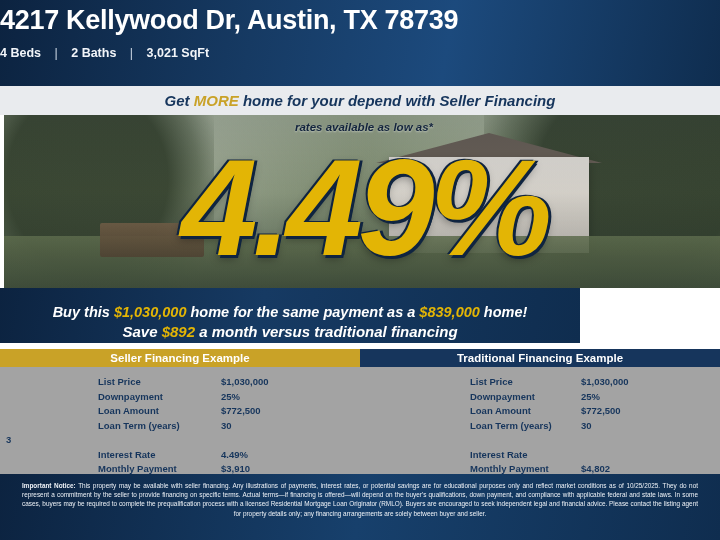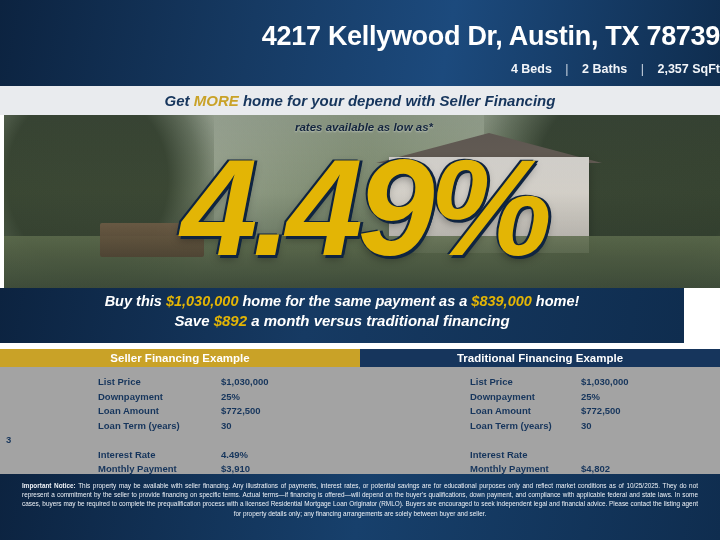--- a/index.html
+++ b/index.html
@@ -18,22 +18,22 @@
     overflow: hidden;
   }
 
   
   .header {
     position: absolute;
     left: 0; top: 0;
     width: 720px; height: 86px;
     background: linear-gradient(100deg, #0c2340 0%, #163a63 35%, #1c4a7d 62%, #0f2d4f 100%);
     color: #ffffff;
-    text-align: right;
-    padding-top: 16px;
+    text-align: left;
+    padding-top: 0;
   }
   .header .addr {
     font-size: 27px;
     font-weight: bold;
     letter-spacing: -0.3px;
     line-height: 40px;
     white-space: nowrap;
   }
   .header .specs {
     margin-top: 6px;
@@ -146,25 +146,25 @@
       2px 3px 0 #0f2440,
       -2px -1px 0 #0f2440,
       3px 0 0 #0f2440,
       0 4px 9px rgba(0,0,0,0.35);
   }
 
   
   .compare {
     position: absolute;
     left: 0; top: 288px;
-    width: 684px; height: 55px;
+    width: 580px; height: 55px;
     background: linear-gradient(100deg, #0c2340 0%, #163a63 45%, #0f2d4f 100%);
     color: #ffffff;
     text-align: center;
-    padding-top: 3px;
+    padding-top: 14px;
   }
   .compare .l1 { font-size: 14.5px; font-weight: bold; font-style: italic; line-height: 20px; }
   .compare .l2 { font-size: 15px; font-weight: bold; font-style: italic; line-height: 20px; }
   .compare .gold { color: #e3b505; }
 
   
   .tables {
     position: absolute;
     left: 0; top: 349px;
     width: 720px; height: 131px;
@@ -219,21 +219,21 @@
 
 <div class="flyer">
 
   <div class="header">
     <div class="addr">4217 Kellywood Dr, Austin, TX 78739</div>
     <div class="specs">
       <span>4 Beds</span>
       <span class="sep">|</span>
       <span>2 Baths</span>
       <span class="sep">|</span>
-      <span>2,357 SqFt</span>
+      <span>3,021 SqFt</span>
     </div>
   </div>
 
   <div class="banner">
     <div class="txt">
       <span>Get </span><span class="more">MORE</span><span> home for your depend with Seller Financing</span>
     </div>
   </div>
 
   <div class="hero">

